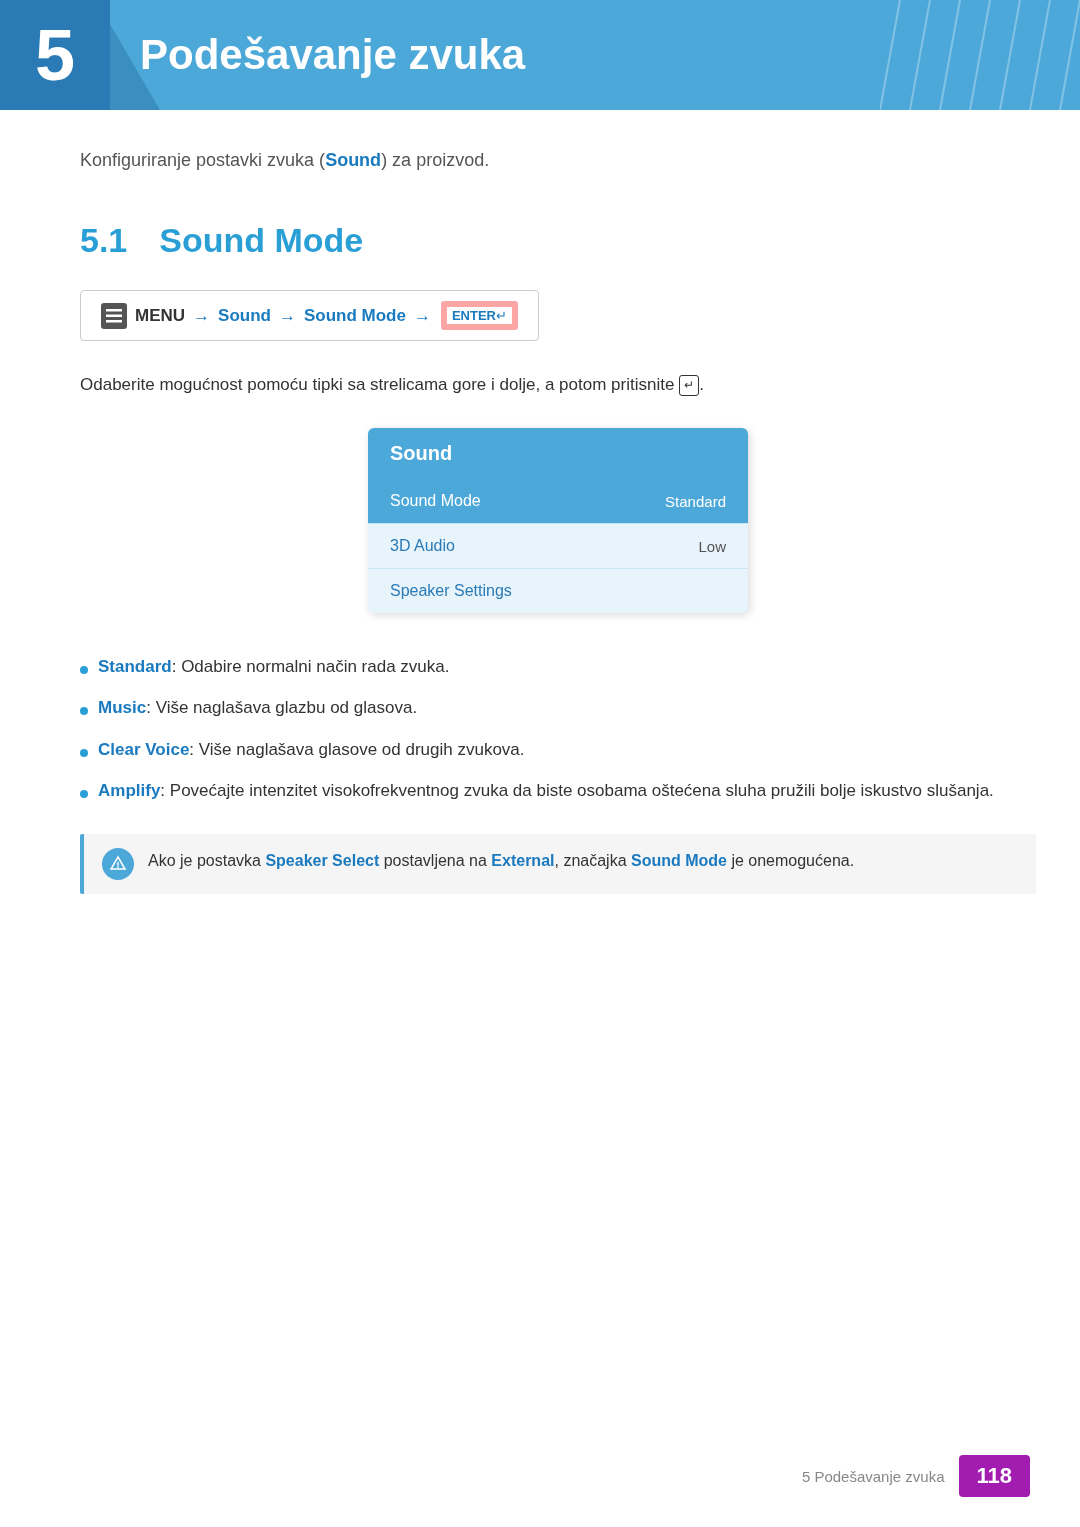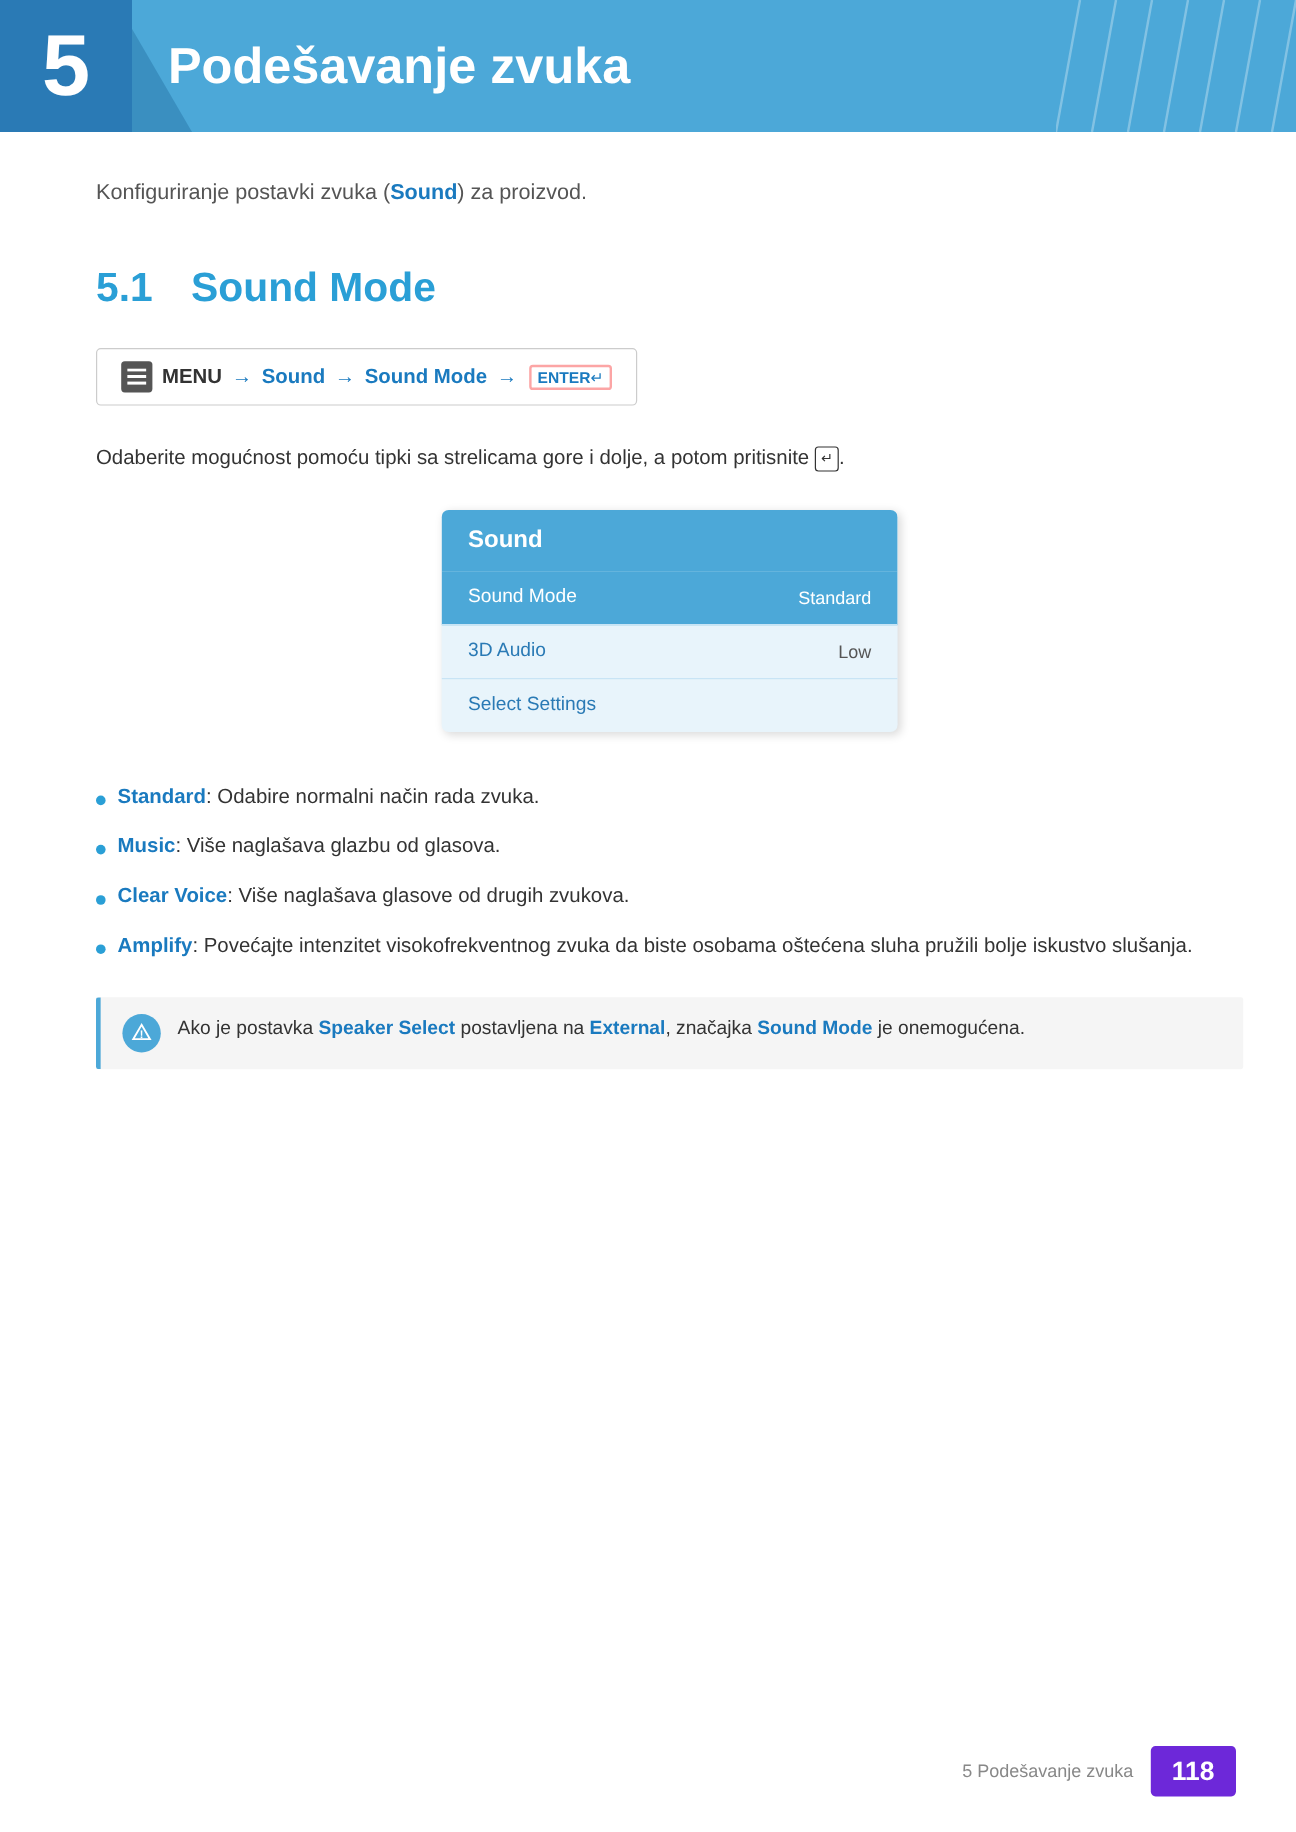--- a/index.html
+++ b/index.html
@@ -105,21 +105,21 @@
       font-size: 17px;
       color: #333;
     }
     .arrow-symbol {
       color: #1a7abf;
       font-weight: bold;
       font-size: 17px;
     }
     .enter-icon {
       display: inline-block;
-      border: 2px solid #fca5a5;
+      border: 6px solid #fca5a5;
       border-radius: 3px;
       padding: 1px 5px;
       font-size: 13px;
       color: #1a7abf;
       margin-left: 2px;
     }
 
     
     .instruction-text {
       font-size: 17px;
@@ -245,21 +245,21 @@
       right: 50px;
       display: flex;
       align-items: center;
       gap: 14px;
     }
     .footer-chapter-text {
       font-size: 15px;
       color: #888;
     }
     .footer-page-number {
-      background: #6d28d9;
+      background: #a21caf;
       color: #ffffff;
       font-size: 22px;
       font-weight: bold;
       padding: 8px 18px;
       border-radius: 4px;
     }
     .header-deco-lines {
       position: absolute;
       right: -20px;
       top: 0;
@@ -335,21 +335,21 @@
 
   <div class="menu-ui-item selected">
         <span class="item-label">Sound Mode</span>
         <span class="item-value">Standard</span>
       </div>
       <div class="menu-ui-item">
         <span class="item-label">3D Audio</span>
         <span class="item-value">Low</span>
       </div>
       <div class="menu-ui-item">
-        <span class="item-label">Select Settings</span>
+        <span class="item-label">Speaker Settings</span>
       </div>
     </div>
 
   
   <ul class="bullet-list" id="bullet-list">
   <li>
         <span class="bullet-dot"></span>
         <span><strong>Standard</strong>: Odabire normalni način rada zvuka.</span>
       </li>
       <li>

